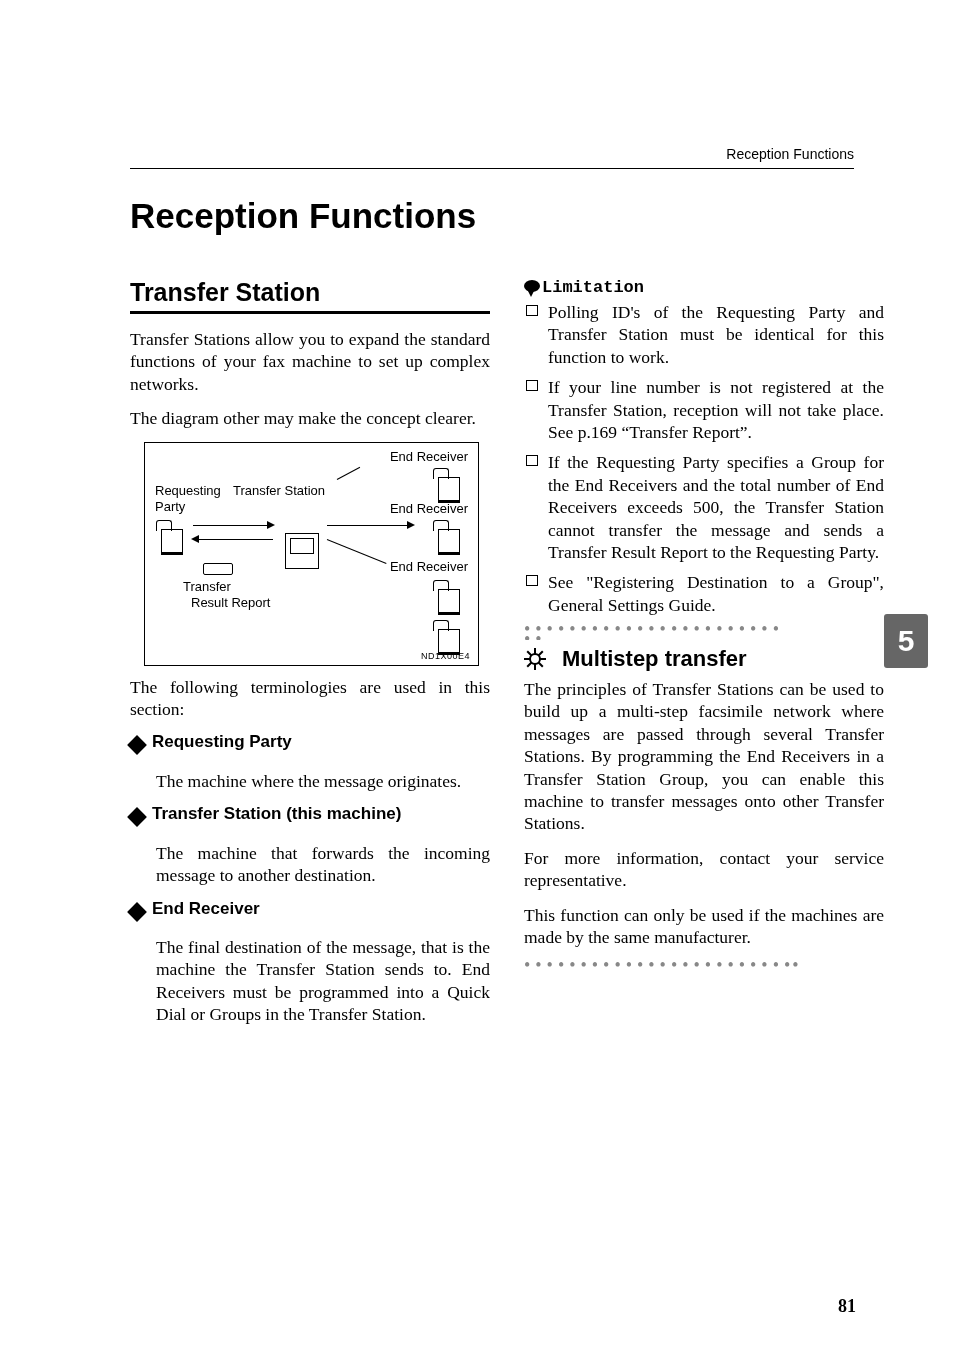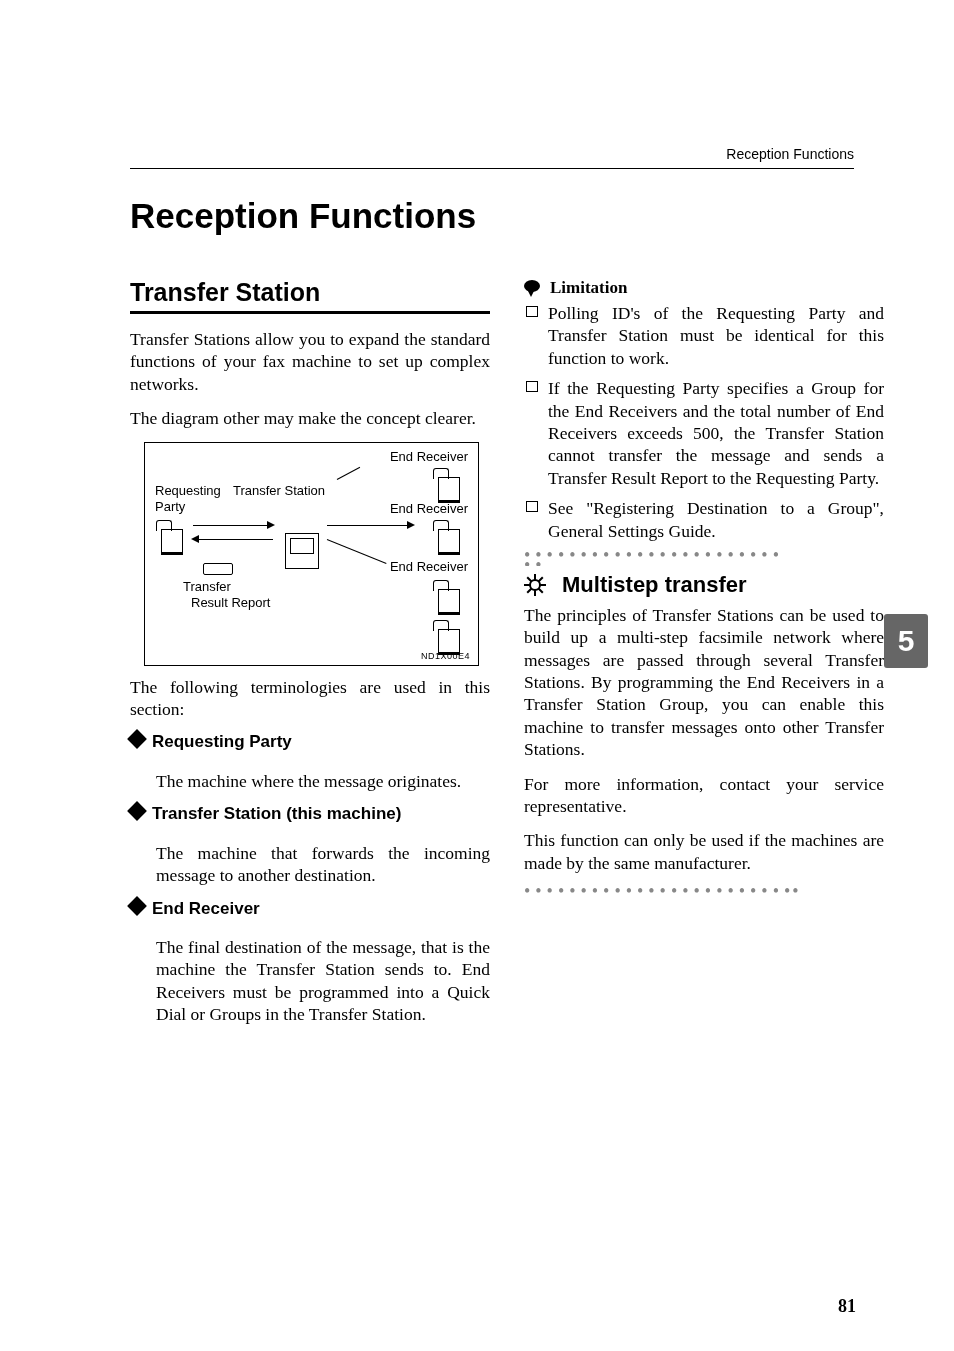--- a/index.html
+++ b/index.html
@@ -121,21 +121,21 @@
   }
   .diagram .paper {
     position: absolute;
     width: 28px; height: 10px;
     border: 1.5px solid #000;
     border-radius: 2px;
   }
   .diagram .nd { position: absolute; right: 8px; bottom: 4px; font-size: 9px; letter-spacing: 0.5px; }
   .diamond-head {
     display: flex;
-    align-items: flex-start;
+    align-items: flex-end;
     gap: 8px;
     font-family: Arial, Helvetica, sans-serif;
     font-weight: bold;
     font-size: 17px;
     margin: 6px 0 2px 0;
   }
   .diamond {
     width: 14px; height: 14px;
     background: #000;
     transform: rotate(45deg);
@@ -144,22 +144,22 @@
   .indent {
     margin-left: 26px;
     font-size: 17.5px;
     line-height: 1.28;
     text-align: justify;
     margin-bottom: 12px;
   }
   .icon-line {
     display: flex;
     align-items: center;
-    gap: 8px;
-    font-family: Liberation Serif, serif;
+    gap: 0;
+    font-family: Liberation Mono, monospace;
     font-weight: bold;
     font-size: 17px;
     margin-bottom: 4px;
   }
   .speech-icon {
     width: 18px; height: 16px;
     position: relative;
   }
   .speech-icon::before {
     content: "";
@@ -335,20 +335,21 @@
     </div>
 
     <div class="col">
       <div class="icon-line">
         <span class="speech-icon"></span>
         <span>Limitation</span>
       </div>
 
       <ul class="bullets">
         <li>Polling ID's of the Requesting Party and Transfer Station must be identical for this function to work.</li>
+        <li>If your line number is not registered at the Transfer Station, reception will not take place. See p.169 “Transfer Report”.</li>
         <li>If the Requesting Party specifies a Group for the End Receivers and the total number of End Receivers exceeds 500, the Transfer Station cannot transfer the message and sends a Transfer Result Report to the Requesting Party.</li>
         <li>
           <span>See "Registering Destination to a Group", </span><span class="italic">General Settings Guide</span><span>.</span>
         </li>
       </ul>
 
       <div class="dots">•••••••••••••••••••••••<br>••</div>
 
       <div class="sun-line">
         <span class="sun-icon">

